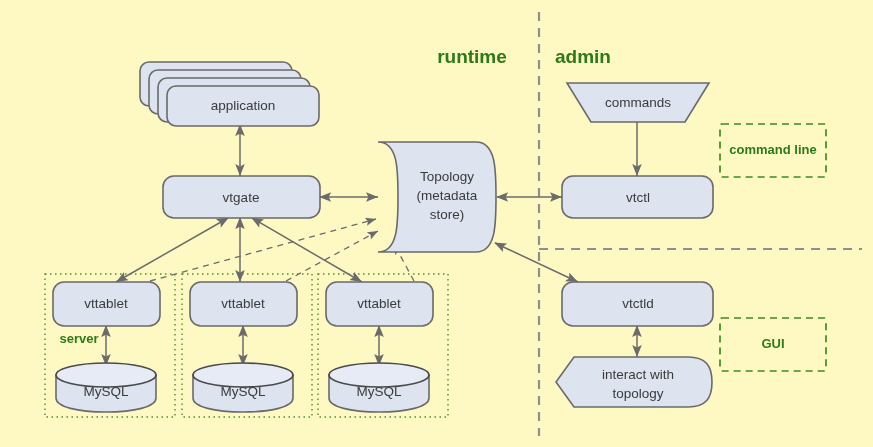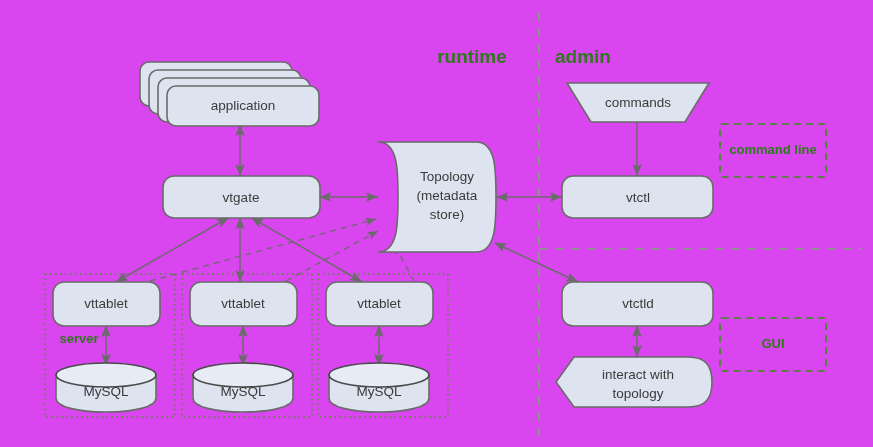--- a/index.html
+++ b/index.html
@@ -4,21 +4,21 @@
 <style>
   html, body {
     margin: 0;
     padding: 0;
     background: #fffdf0;
   }
   #diagram-root {
     position: relative;
     width: 873px;
     height: 447px;
-    background: #d946ef;
+    background: #fef9c3;
     font-family: "Liberation Sans", sans-serif;
     overflow: hidden;
   }
   #diagram-svg {
     position: absolute;
     top: 0;
     left: 0;
     width: 873px;
     height: 447px;
   }

